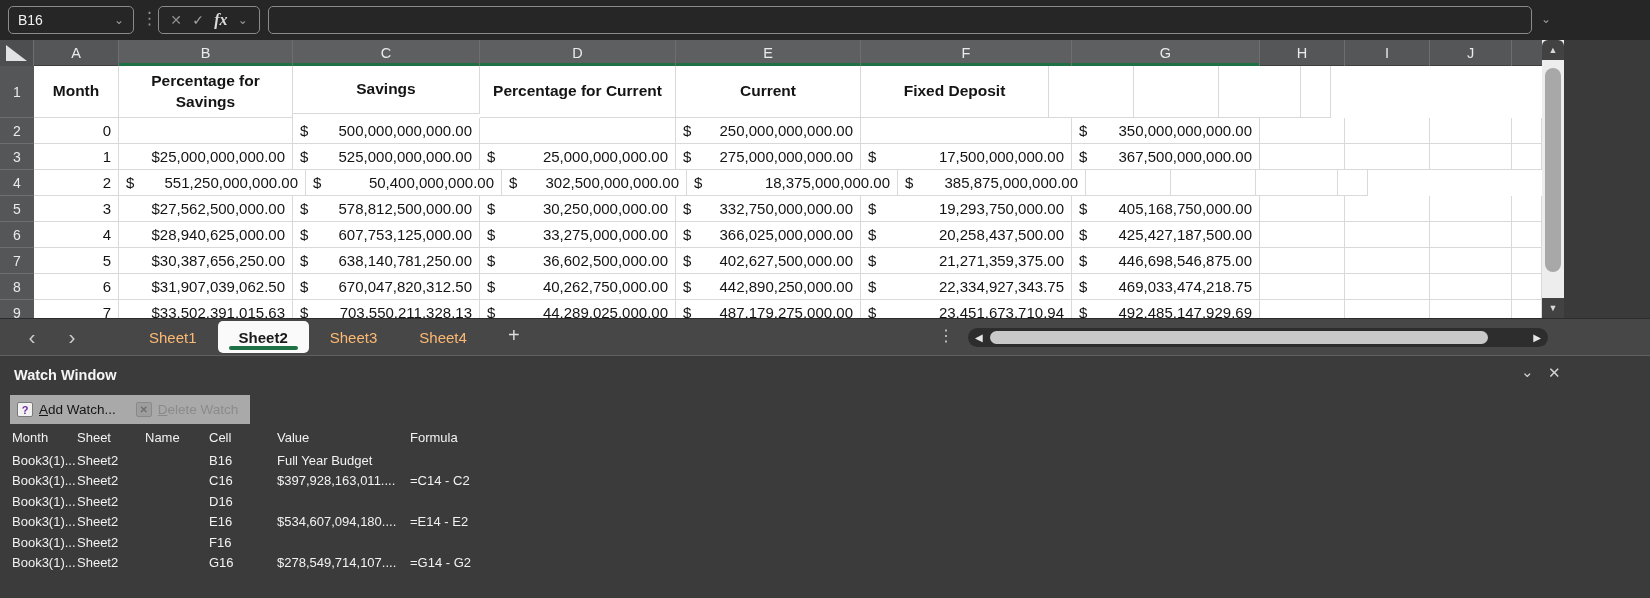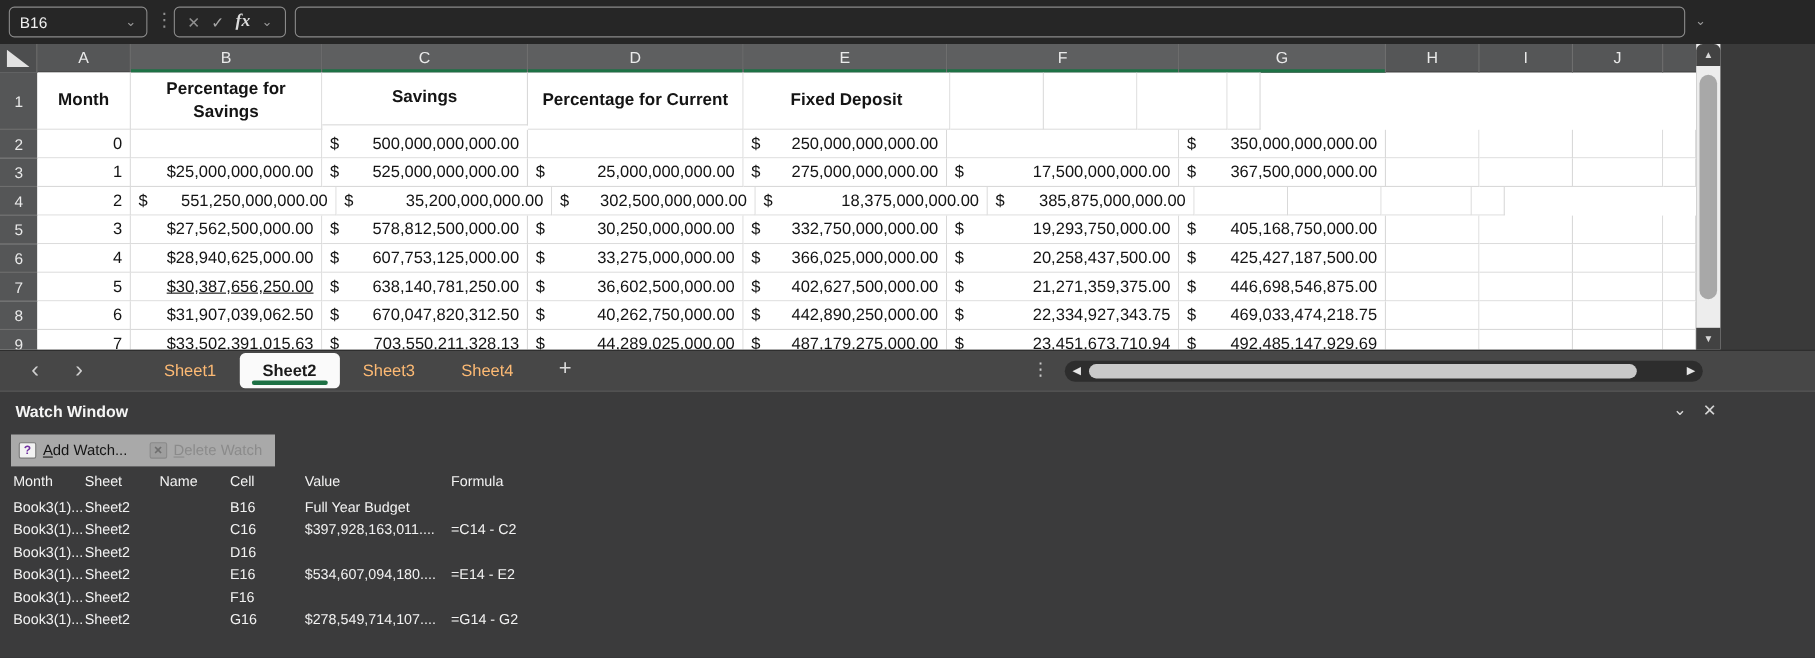--- a/index.html
+++ b/index.html
@@ -155,20 +155,21 @@
         <div class="colhdr" style="width: 85px;">I</div>
         <div class="colhdr" style="width: 82px;">J</div>
         <div class="colhdr filler" style="width: 30px;"></div>
       </div>
     <div class="sheetrow">
       <div class="rowhdr" style="height:52px;">1</div>
     <div class="cell hdrcell" style="width: 85px; height: 52px;">Month</div>
         <div class="cell hdrcell" style="width: 174px; height: 52px;">Percentage for Savings</div>
         <div class="cell hdrcell" style="width: 187px; height: 48px;">Savings</div>
         <div class="cell hdrcell" style="width: 196px; height: 52px;">Percentage for Current</div>
+        <div class="cell hdrcell" style="width: 185px; height: 52px;">Current</div>
         <div class="cell hdrcell" style="width: 188px; height: 52px;">Fixed Deposit</div>
         <div class="cell hdrcell" style="width: 85px; height: 52px;"></div>
         <div class="cell hdrcell" style="width: 85px; height: 52px;"></div>
         <div class="cell hdrcell" style="width: 82px; height: 52px;"></div>
         <div class="cell" style="width: 30px; height: 52px;"></div>
       </div>
     <div>
         <div class="sheetrow">
           <div class="rowhdr" style="height: 26px;">2</div>
           <div class="cell right" style="width: 85px; height: 26px;">0</div>
@@ -223,21 +224,21 @@
         </div>
         <div class="sheetrow">
           <div class="rowhdr" style="height: 26px;">4</div>
           <div class="cell right" style="width: 85px; height: 26px;">2</div>
           <div class="cell acct" style="width: 187px; height: 26px;">
             <div class="">$</div>
             <div class="">551,250,000,000.00</div>
           </div>
           <div class="cell acct" style="width: 196px; height: 26px;">
             <div class="">$</div>
-            <div class="">35,200,000,000.00</div>
+            <div class="">50,400,000,000.00</div>
           </div>
           <div class="cell acct" style="width: 185px; height: 26px;">
             <div class="">$</div>
             <div class="">302,500,000,000.00</div>
           </div>
           <div class="cell acct" style="width: 211px; height: 26px;">
             <div class="">$</div>
             <div class="">18,375,000,000.00</div>
           </div>
           <div class="cell acct" style="width: 188px; height: 26px;">
@@ -303,21 +304,21 @@
             <div class="">425,427,187,500.00</div>
           </div>
           <div class="cell" style="width: 85px; height: 26px;"></div>
           <div class="cell" style="width: 85px; height: 26px;"></div>
           <div class="cell" style="width: 82px; height: 26px;"></div>
           <div class="cell" style="width: 30px; height: 26px;"></div>
         </div>
         <div class="sheetrow">
           <div class="rowhdr" style="height: 26px;">7</div>
           <div class="cell right" style="width: 85px; height: 26px;">5</div>
-          <div class="cell right" style="width: 174px; height: 26px; text-decoration: underline;">$30,387,656,250.00</div>
+          <div class="cell right" style="width: 174px; height: 26px;">$30,387,656,250.00</div>
           <div class="cell acct" style="width: 187px; height: 26px;">
             <div class="">$</div>
             <div class="">638,140,781,250.00</div>
           </div>
           <div class="cell acct" style="width: 196px; height: 26px;">
             <div class="">$</div>
             <div class="">36,602,500,000.00</div>
           </div>
           <div class="cell acct" style="width: 185px; height: 26px;">
             <div class="">$</div>

